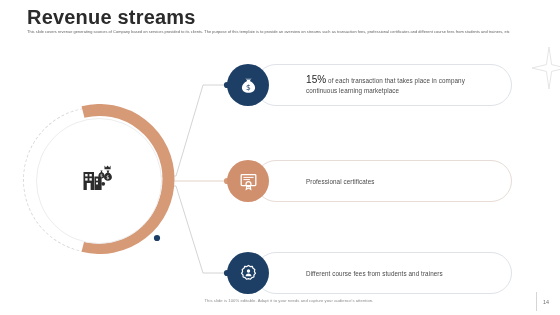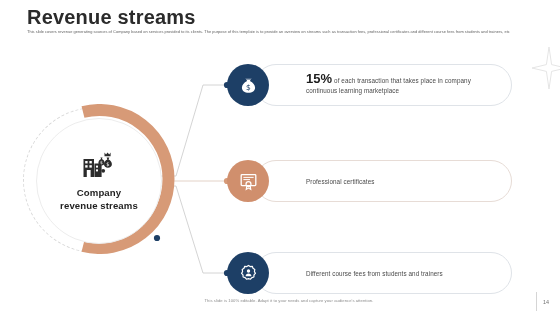--- a/index.html
+++ b/index.html
@@ -154,23 +154,23 @@
   }
   .item-text {
     margin-left: 50px;
     margin-right: 16px;
     font-size: 6.3px;
     line-height: 9.6px;
     color: #4a4a4a;
     letter-spacing: 0.08px;
   }
   .item-text .hl {
-    font-weight: bold;
+    font-weight: normal;
     color: #1d1d1d;
-    font-size: 13px;
+    font-size: 10px;
   }
 
   
   #item-1 { left: 218px; top: 64px; width: 285px; }
   #item-1 .item-pill { width: 257px; border: 0.9px solid #dfe3e8; }
   #item-1 .item-badge { background: #1d3f66; }
   
   #item-2 { left: 218px; top: 160px; width: 285px; }
   #item-2 .item-pill { width: 257px; border: 0.9px solid #e7dcd6; }
   #item-2 .item-badge { background: #d08f6d; }
@@ -253,24 +253,20 @@
         <rect x="14" y="14.6" width="2" height="2" fill="#ffffff"></rect>
         <rect x="14" y="18.4" width="2" height="2" fill="#ffffff"></rect>
 
         <path d="M18.4 6.4 L20.6 6.4 L19.9 8 C21.6 8.7 22.6 10.3 22.6 11.8 C22.6 13.5 21.2 14.6 19.5 14.6 C17.8 14.6 16.4 13.5 16.4 11.8 C16.4 10.3 17.4 8.7 19.1 8 Z" fill="#2b2b2b"></path>
         <text x="19.5" y="13.2" font-size="4.4" fill="#ffffff" text-anchor="middle" font-family="DejaVu Sans, sans-serif">$</text>
         <path d="M24.6 6.6 L27.4 6.6 L26.5 8.6 C28.6 9.5 29.9 11.4 29.9 13.3 C29.9 15.4 28.1 16.8 25.9 16.8 C23.8 16.8 22 15.4 22 13.3 C22 11.4 23.3 9.5 25.4 8.6 Z" fill="#2b2b2b"></path>
         <text x="26" y="15.1" font-size="5.2" fill="#ffffff" text-anchor="middle" font-family="DejaVu Sans, sans-serif">$</text>
 
         <circle cx="21.2" cy="19.8" r="1.9" fill="#2b2b2b"></circle>
       </svg>
-      <div class="hub-label">
-        <div>Company</div>
-        <div>revenue streams</div>
-      </div>
     </div>
   </div>
 
   <div class="item" id="item-1">
     <div class="item-pill">
       <div class="item-text"><span class="hl">15%</span><span> of each transaction that takes place in company continuous learning marketplace</span></div>
     </div>
     <div class="item-badge">
       <svg class="badge-icon" viewBox="0 0 19 19">
         <path d="M6.6 2.2 L12.4 2.2 L10.9 4.9 C14 6.2 16.1 9 16.1 11.8 C16.1 14.8 13.2 16.8 9.5 16.8 C5.8 16.8 2.9 14.8 2.9 11.8 C2.9 9 5 6.2 8.1 4.9 Z" fill="#ffffff"></path>

